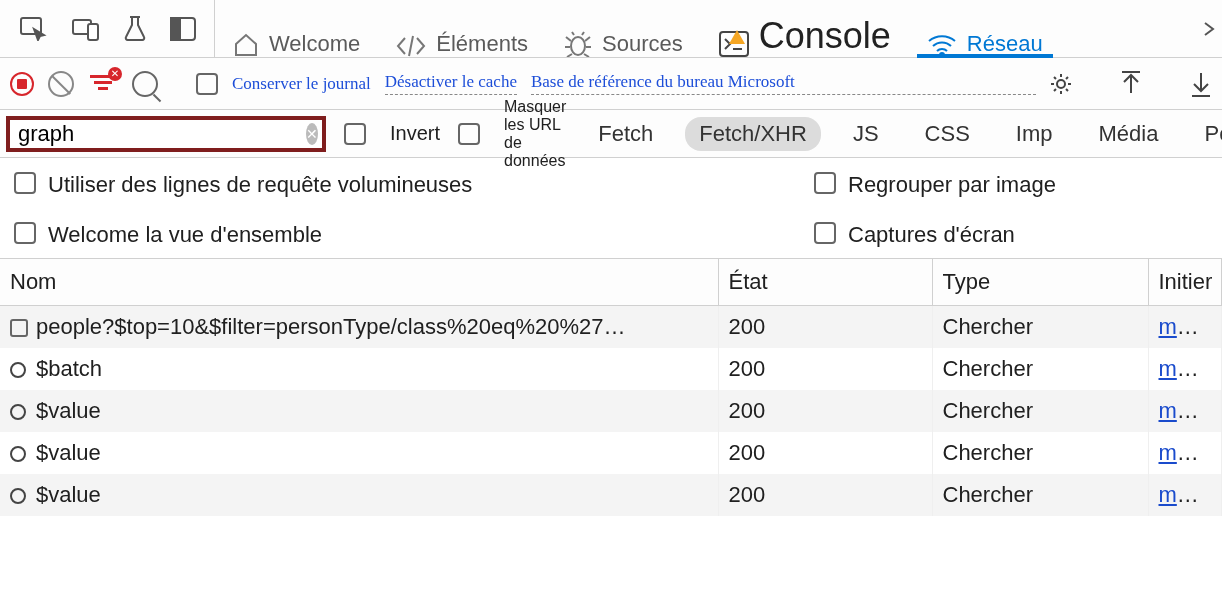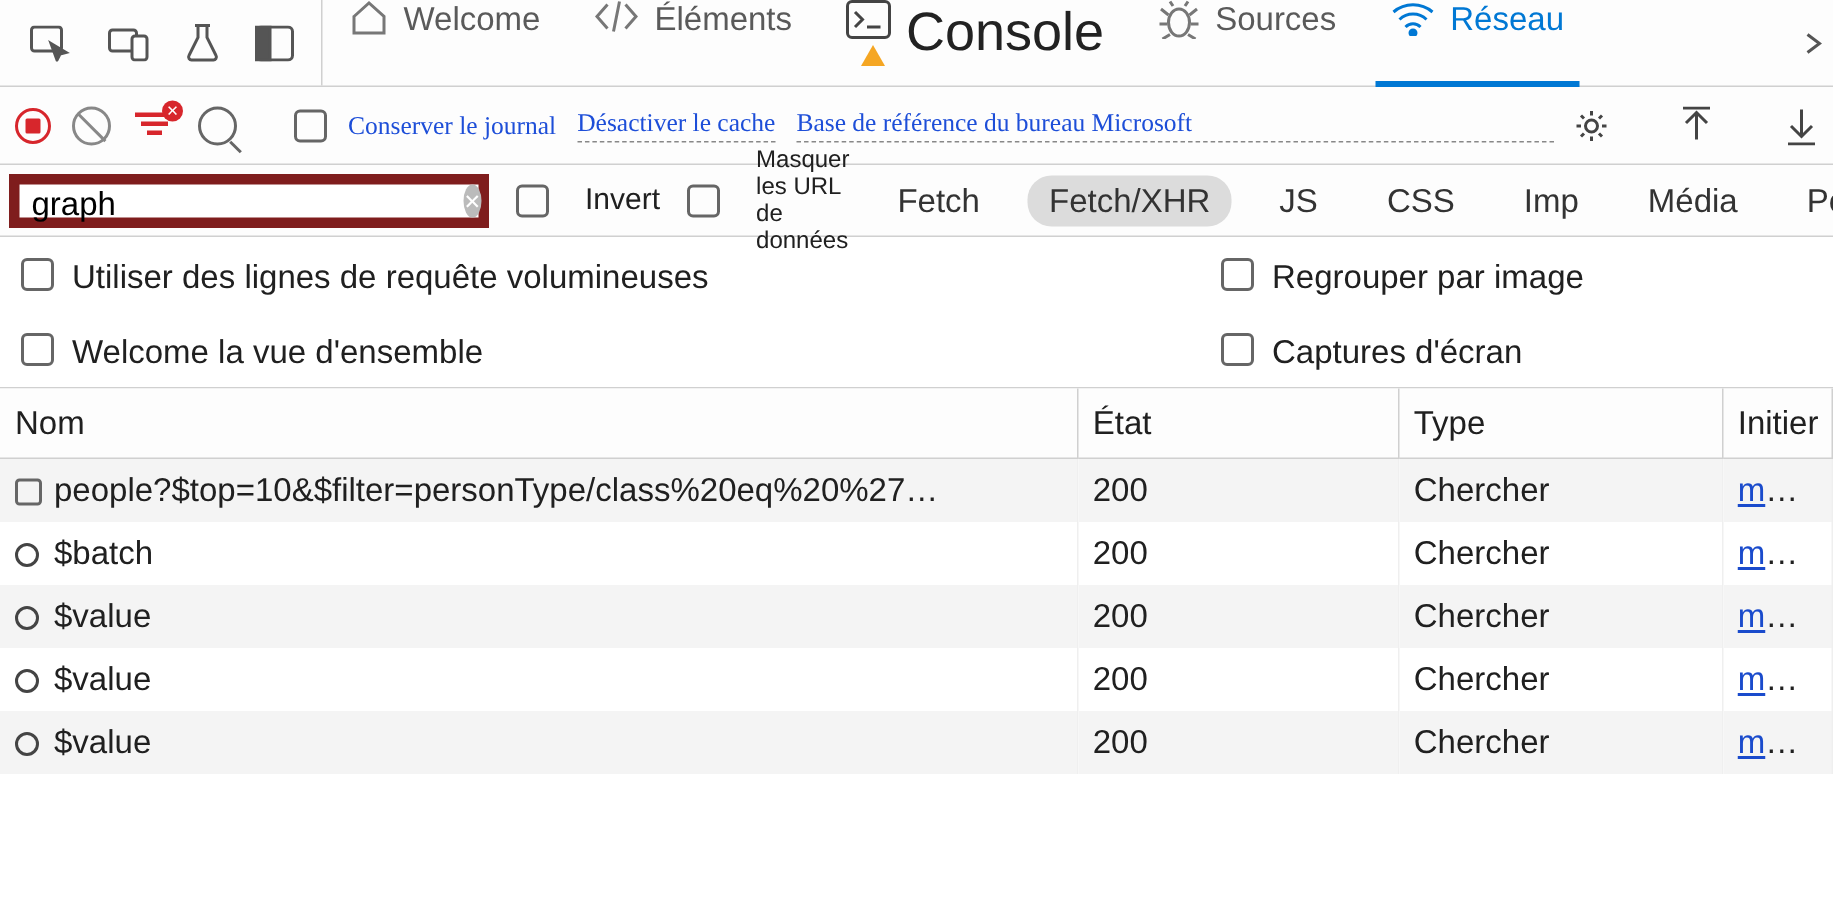--- a/index.html
+++ b/index.html
@@ -22,21 +22,21 @@
   .tab-bar .icon-group {
     display: flex;
     align-items: center;
     gap: 24px;
     padding: 0 18px 0 20px;
     height: 100%;
     border-right: 1px solid #d0d0d0;
   }
   .tab {
     display: flex;
-    align-items: flex-start;
+    align-items: flex-end;
     gap: 10px;
     padding: 0 18px;
     height: 100%;
     color: #5a5a5a;
     cursor: pointer;
     position: relative;
     font-size: 22px;
   }
   .tab.active {
     color: #0078d4;
@@ -100,24 +100,24 @@
     display: flex;
     align-items: center;
     height: 48px;
     border-bottom: 1px solid #d0d0d0;
     padding: 4px 6px;
     gap: 18px;
     background: #fdfdfd;
   }
   .filter-input-wrap {
     display: flex;
-    align-items: flex-start;
+    align-items: center;
     width: 320px;
     height: 36px;
-    border: 7px solid #7f1d1d;
+    border: 4px solid #7f1d1d;
     background: #fff;
     padding: 0 8px;
   }
   .filter-input-wrap input {
     flex: 1;
     border: none;
     outline: none;
     font-size: 22px;
     background: transparent;
   }
@@ -211,35 +211,35 @@
     <span>Welcome</span>
   </div>
 
   <div class="tab">
     <svg width="30" height="22" viewBox="0 0 30 22" fill="none" stroke="#777" stroke-width="2">
         <path d="M9 3L2 11l7 8M21 3l7 8-7 8M17 1l-4 20"></path>
       </svg>
     <span>Éléments</span>
   </div>
 
+  <div class="tab">
+    <svg width="28" height="26" viewBox="0 0 28 26" fill="none" stroke="#777" stroke-width="2">
+        <ellipse cx="14" cy="15" rx="7" ry="9"></ellipse>
+        <path d="M7 10l-5-4M21 10l5-4M6 16H1M22 16h5M8 23l-5 3M20 23l5 3M10 4l-2-3M18 4l2-3"></path>
+      </svg>
+    <span>Sources</span>
+  </div>
+
   <div class="tab console-tab" style="position:relative;">
     <svg width="30" height="26" viewBox="0 0 30 26" fill="none" stroke="#444" stroke-width="2">
         <rect x="1" y="1" width="28" height="24" rx="3"></rect>
         <path d="M6 8l5 5-5 5M14 18h9"></path>
       </svg>
     <span class="warn"></span>
     <span>Console</span>
-  </div>
-
-  <div class="tab">
-    <svg width="28" height="26" viewBox="0 0 28 26" fill="none" stroke="#777" stroke-width="2">
-        <ellipse cx="14" cy="15" rx="7" ry="9"></ellipse>
-        <path d="M7 10l-5-4M21 10l5-4M6 16H1M22 16h5M8 23l-5 3M20 23l5 3M10 4l-2-3M18 4l2-3"></path>
-      </svg>
-    <span>Sources</span>
   </div>
 
   <div class="tab active">
     <svg width="30" height="24" viewBox="0 0 30 24" fill="none" stroke="#0078d4" stroke-width="2">
         <path d="M2 8a20 20 0 0 1 26 0M6 13a13 13 0 0 1 18 0M10 18a7 7 0 0 1 10 0"></path>
         <circle cx="15" cy="22" r="2" fill="#0078d4"></circle>
       </svg>
     <span>Réseau</span>
   </div>
 

